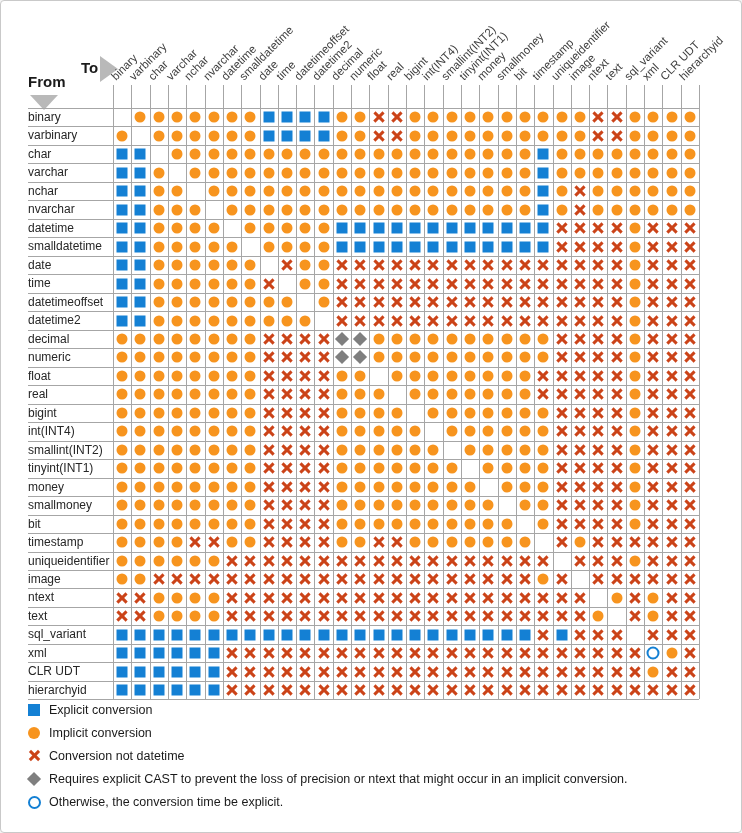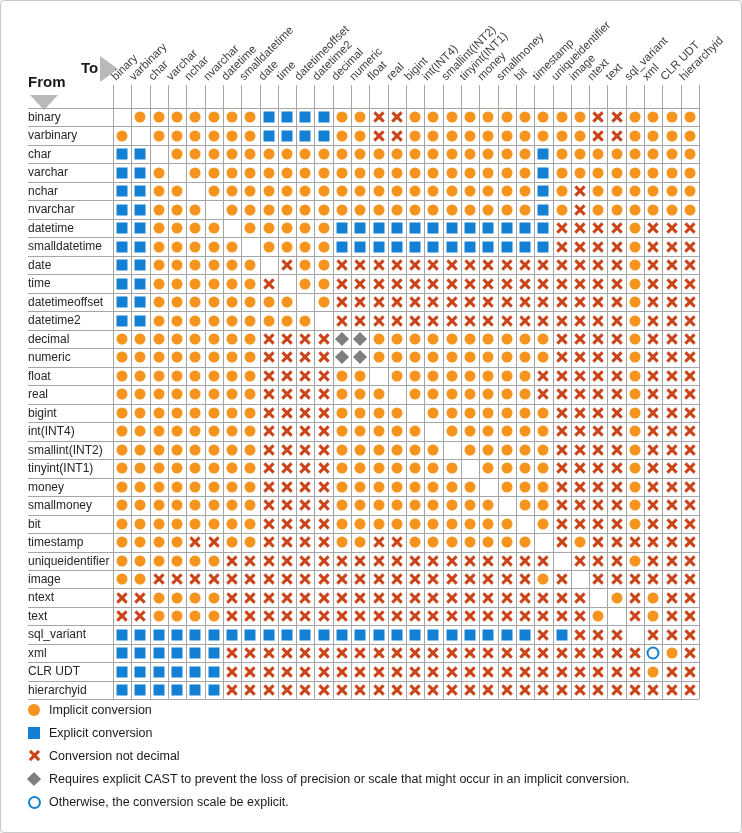--- a/index.html
+++ b/index.html
@@ -1249,44 +1249,44 @@
       <div class="sym sym-X" title="hierarchyid → text" style="left: 615.59px; top: 689.12px;"></div>
       <div class="sym sym-X" title="hierarchyid → sql_variant" style="left: 633.91px; top: 689.12px;"></div>
       <div class="sym sym-X" title="hierarchyid → xml" style="left: 652.22px; top: 689.12px;"></div>
       <div class="sym sym-X" title="hierarchyid → CLR UDT" style="left: 670.53px; top: 689.12px;"></div>
       <div class="sym sym-X" title="hierarchyid → hierarchyid" style="left: 688.84px; top: 689.12px;"></div>
     </div>
 
   <div id="legend">
     <div class="lrow">
       <span class="lic">
+          <span class="lic-E" style="display:block"></span>
+        </span>
+      <span class="ltext">Explicit conversion</span>
+    </div>
+    <div class="lrow">
+      <span class="lic">
           <span class="lic-I" style="display:block"></span>
         </span>
       <span class="ltext">Implicit conversion</span>
     </div>
     <div class="lrow">
       <span class="lic">
-          <span class="lic-E" style="display:block"></span>
-        </span>
-      <span class="ltext">Explicit conversion</span>
-    </div>
-    <div class="lrow">
-      <span class="lic">
           <span class="lic-X" style="display:block"></span>
         </span>
-      <span class="ltext">Conversion not decimal</span>
+      <span class="ltext">Conversion not datetime</span>
     </div>
     <div class="lrow">
       <span class="lic">
           <span class="lic-D" style="display:block"></span>
         </span>
-      <span class="ltext">Requires explicit CAST to prevent the loss of precision or scale that might occur in an implicit conversion.</span>
+      <span class="ltext">Requires explicit CAST to prevent the loss of precision or ntext that might occur in an implicit conversion.</span>
     </div>
     <div class="lrow">
       <span class="lic">
           <span class="lic-O" style="display:block"></span>
         </span>
       <span class="ltext">
-        <div>Otherwise, the conversion scale be explicit.</div>
+        <div>Otherwise, the conversion time be explicit.</div>
       </span>
     </div>
   </div>
 </div>
 
 </body></html>

